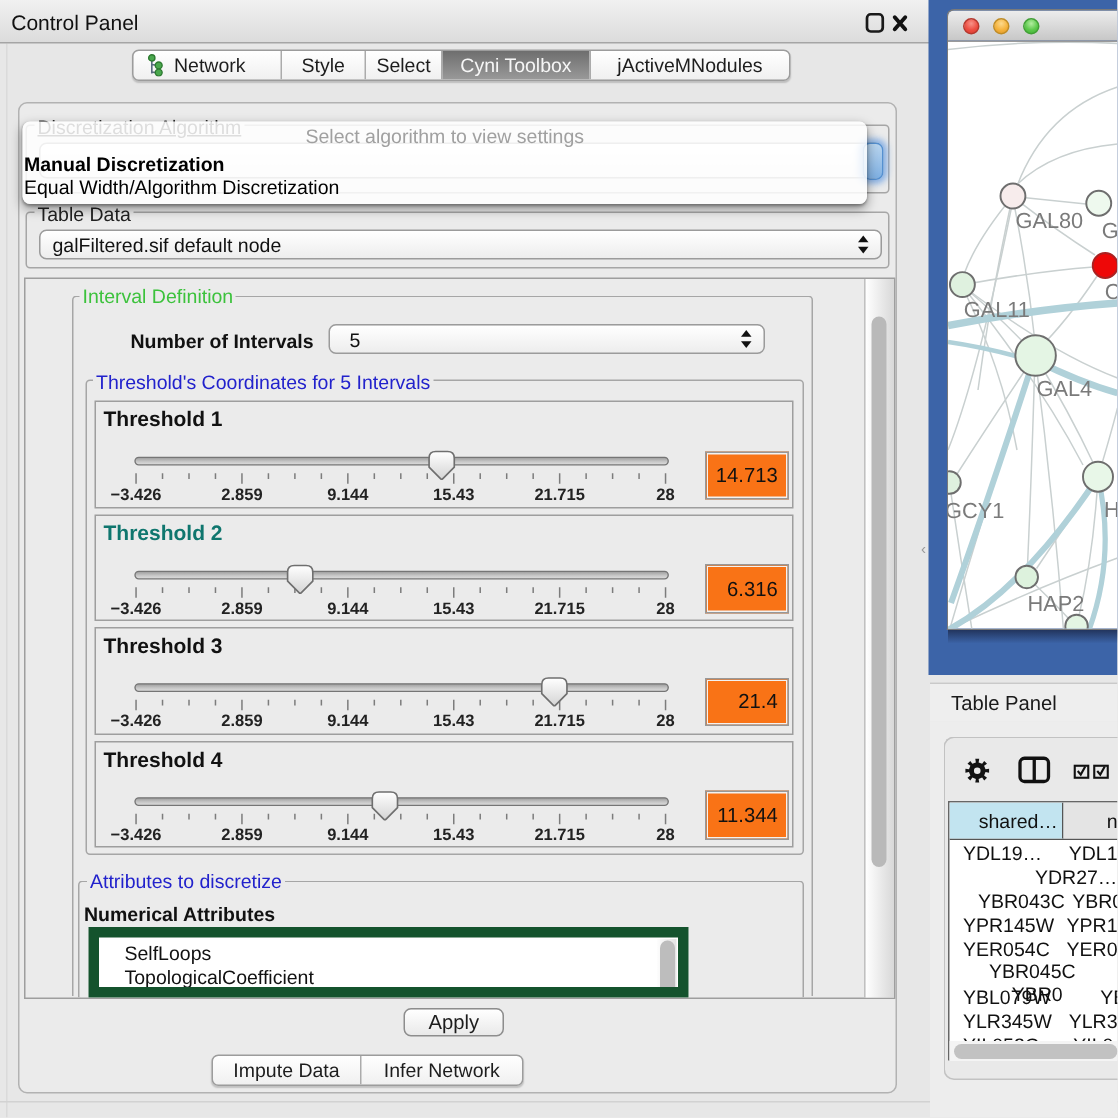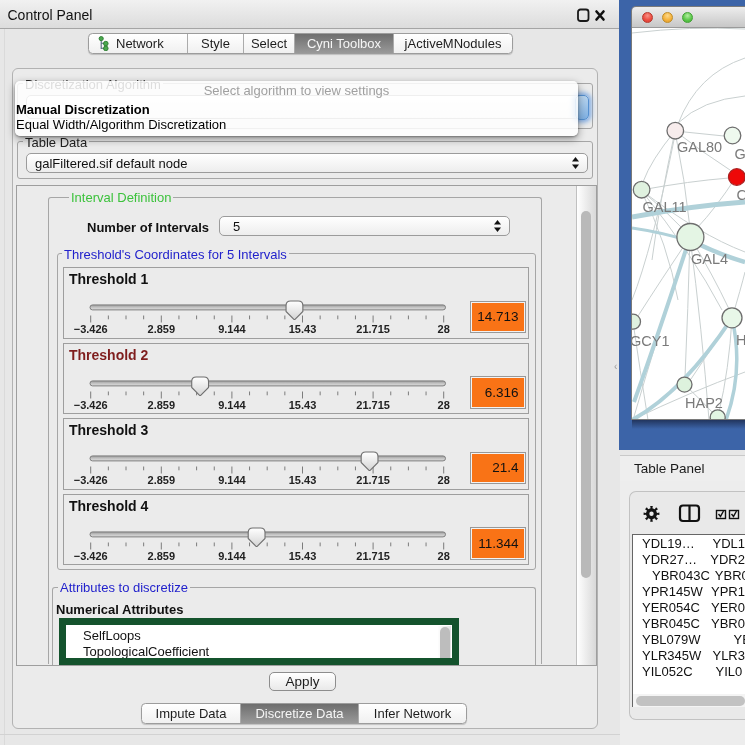--- a/index.html
+++ b/index.html
@@ -43,27 +43,27 @@
 <div class="abs seg" style="left:88px; top:33px; height:21px;">
   <span style="width:99px; justify-content:flex-start; padding-left:9px;"><svg width="14" height="15" viewBox="0 0 14 15" style="margin-right:4px;">
         <path d="M3.2 3 L3.2 13 M3.2 7 L6.8 7.6 M3.2 12 L6.8 12.6" stroke="#5a6b80" stroke-width="1.1" fill="none"></path>
         <circle cx="3.2" cy="2.6" r="2.1" fill="#4aa84e" stroke="#2d7a31" stroke-width="0.9"></circle>
         <circle cx="7.8" cy="7.6" r="2.3" fill="#4aa84e" stroke="#2d7a31" stroke-width="0.9"></circle>
         <circle cx="7.8" cy="12.4" r="2.3" fill="#4aa84e" stroke="#2d7a31" stroke-width="0.9"></circle>
       </svg>Network</span>
   <span style="width:56px;">Style</span>
   <span style="width:51px;">Select</span>
   <span class="sel" style="width:99px;">Cyni Toolbox</span>
-  <span style="width:118px;">jActiveMNodules</span>
+  <span style="width:132px;">jActiveMNodules</span>
 </div>
 
 <div class="abs tabpanel"></div>
 
 <div class="abs grp" style="left:17px; top:83px; width:576px; height:46px;"></div>
-<div class="abs grptitle" style="left:23px; top:77px; color:#2b2b2b;">Discretization Algorithm</div>
+<div class="abs grptitle" style="left:23px; top:77px; color:#2b2b2b;text-decoration:underline;">Discretization Algorithm</div>
 <div class="abs combo" style="left:26px; top:95px; width:562px; height:24px;"></div>
 <div class="abs" style="left:575px; top:95px; width:14px; height:25px; background:linear-gradient(#b9d5ef,#7fb0e2); border:1.5px solid #5590d0; border-radius:5px; box-shadow:0 0 4px 2.5px rgba(110,160,225,0.8);"></div>
 
 <div class="abs popup"></div>
 <div class="abs" style="left:0; top:83px; width:593px; text-align:center; font-size:13px; color:#a0a0a0; z-index:51;">Select algorithm to view settings</div>
 <div class="abs" style="left:16px; top:102px; font-size:13px; font-weight:bold; color:#000; z-index:51;">Manual Discretization</div>
 <div class="abs" style="left:16px; top:116.5px; font-size:13px; color:#000; z-index:51;">Equal Width/Algorithm Discretization</div>
 
 <div class="abs grp" style="left:17px; top:141px; width:576px; height:38px;"></div>
 <div class="abs grptitle" style="left:23px; top:135px; color:#222;">Table Data</div>
@@ -71,21 +71,21 @@
         <path d="M4.5 0.5 L8 5 H1 Z" fill="#111"></path>
         <path d="M4.5 12.5 L8 8 H1 Z" fill="#111"></path>
       </svg></span></div>
 
 <div class="abs" style="left:16px; top:185px; width:581px; height:481px; border:1px solid #9e9e9e; background:#ebebeb;"></div>
 
 <div class="abs" style="left:576px; top:186px; width:20px; height:479px; background:linear-gradient(90deg,#ffffff,#d8d8d8); border-left:1px solid #c0c0c0;"></div>
 <div class="abs" style="left:581px; top:211px; width:10px; height:367px; background:#b9b9b9; border-radius:5px;"></div>
 
 <div class="abs grp" style="left:48px; top:197px; width:494px; height:467px; border-bottom:none; border-bottom-left-radius:0; border-bottom-right-radius:0;"></div>
-<div class="abs grptitle" style="left:69px; top:190px; color:#3cc23c;">Interval Definition</div>
+<div class="abs grptitle" style="left:53px; top:190px; color:#3cc23c;">Interval Definition</div>
 <div class="abs" style="left:87px; top:220px; font-size:13px; font-weight:bold; color:#111;">Number of Intervals</div>
 <div class="abs combo" style="left:219px; top:216px; width:291px; height:20px; padding-left:13px;">5<span class="arr"><svg width="9" height="13" viewBox="0 0 9 13">
         <path d="M4.5 0.5 L8 5 H1 Z" fill="#111"></path>
         <path d="M4.5 12.5 L8 8 H1 Z" fill="#111"></path>
       </svg></span></div>
 
 <div class="abs grp" style="left:57px; top:253px; width:479px; height:317px;"></div>
 <div class="abs grptitle" style="left:62px; top:247px; color:#2222cc;">Threshold's Coordinates for 5 Intervals</div>
 
 <div id="thresholds">
@@ -130,21 +130,21 @@
     <path transform="translate(231.45160000000004,34)" d="M -8.4 4.5 Q -8.4 0 -3.9 0 L 3.9 0 Q 8.4 0 8.4 4.5 L 8.4 10.4 L 0.8 18.1 Q 0 18.9 -0.8 18.1 L -8.4 10.4 Z" fill="url(#tg1)" stroke="#6f6f6f" stroke-width="1.1"></path>
     <defs>
         <linearGradient id="tg1" x1="0" y1="0" x2="0" y2="1">
           <stop offset="0" stop-color="#ffffff"></stop>
           <stop offset="1" stop-color="#d4d4d4"></stop>
         </linearGradient>
       </defs>
   </svg>
   <div class="abs valbox" style="left:470px; top:300.5px; width:55.5px; height:32.5px;">14.713</div>
     <div class="abs thpanel" style="left:63px; top:342.6px; width:466px; height:71.5px;"></div>
-  <div class="abs" style="left:69px; top:346.6px; font-size:14px; font-weight:bold; color:#7f1d1d;">Threshold 2</div>
+  <div class="abs" style="left:69px; top:346.6px; font-size:14px; font-weight:bold; color:#0f766e;">Threshold 2</div>
   <svg class="abs" style="left:63px; top:342.6px;" width="466" height="71.5">
     <defs>
         <linearGradient id="trk2" x1="0" y1="0" x2="0" y2="1">
           <stop offset="0" stop-color="#9b9b9b"></stop>
           <stop offset="0.55" stop-color="#c6c6c6"></stop>
           <stop offset="1" stop-color="#dedede"></stop>
         </linearGradient>
       </defs>
     <rect x="27" y="37.9" width="355.5" height="5" rx="2.5" fill="url(#trk2)" stroke="#757575" stroke-width="0.9"></rect>
     <line x1="27.7" y1="48.5" x2="27.7" y2="55.5" stroke="#7c7c7c" stroke-width="1"></line>
@@ -285,21 +285,20 @@
 <div class="abs" style="left:59px; top:618px; width:400px; height:47px; background:#ffffff; border:7px solid #14532d; overflow:hidden;">
   <div style="font-size:13px; color:#111; padding:3px 0 0 17px; line-height:16.4px;">SelfLoops<br>TopologicalCoefficient<br>BetweennessCentrality</div>
   <div style="position:absolute; right:1px; top:1px; width:13px; height:45px; background:linear-gradient(90deg,#fdfdfd,#e3e3e3);"></div>
   <div style="position:absolute; right:2px; top:2px; width:10px; height:42px; background:#bdbdbd; border-radius:5px;"></div>
 </div>
 
 <div class="abs" style="left:269px; top:672px; width:67px; height:19px; background:linear-gradient(#ffffff,#e9e9e9); border:1px solid #8d8d8d; border-radius:5px; display:flex; align-items:center; justify-content:center; font-size:13.5px; color:#1c1c1c;">Apply</div>
 
 <div class="abs seg" style="left:141px; top:703px; height:21px;">
   <span style="width:99px;">Impute Data</span>
-  <span class="sel" style="width:118px;">Discretize Data</span>
   <span style="width:107px;">Infer Network</span>
 </div>
 
 <div class="abs" style="left:0; top:734px; width:745px; height:1px; background:#d2d2d2;"></div>
 
 <div class="abs" style="left:614px; top:361px; font-size:10px; color:#9a9a9a;">‹</div>
 
 <div class="abs" style="left:619px; top:0; width:126px; height:450px; background:#3c64a8;"></div>
 <div class="abs" style="left:631px; top:6px; width:114px; height:414px; border:1px solid #7a7a7a; border-right:none; border-radius:5px 0 0 0; overflow:hidden;">
   <div style="height:21px; background:linear-gradient(#ededed,#c7c7c7); border-bottom:1px solid #9a9a9a; position:relative;">
@@ -384,42 +383,46 @@
   <line x1="47.5" y1="1.5" x2="47.5" y2="17" stroke="#111" stroke-width="2.2"></line>
   <g stroke="#111" fill="none" stroke-width="1.4">
     <rect x="74.5" y="6.5" width="9" height="8"></rect>
     <path d="M76.5 10 l2 2.4 3-5.4"></path>
     <rect x="87.5" y="6.5" width="9" height="8"></rect>
     <path d="M89.5 10 l2 2.4 3-5.4"></path>
   </g>
 </svg>
 
 <div class="abs" style="left:632px; top:534px; width:113px; height:173px; background:#ffffff; border-left:1.5px solid #666; border-top:1.5px solid #666; overflow:hidden; font-size:13px; color:#111;">
+  <div style="display:flex; height:25px; border-bottom:1.5px solid #555;">
+    <div style="width:76px; background:#c2e4f0; border-right:1.5px solid #555; display:flex; align-items:center; justify-content:center; padding-left:17px;">shared…</div>
+    <div style="flex:1; background:#e4e4e4; display:flex; align-items:center; padding-left:29px;">n</div>
+  </div>
   <div id="rows">
       <div style="display:flex; height:16px; align-items:center;">
     <div style="width:77.5px; padding-left:9px;">YDL19…</div>
     <div style="flex:1; padding-left:5px;">YDL1</div>
       </div>
-      <div style="display:flex; height:16px; align-items:flex-end;">
+      <div style="display:flex; height:16px; align-items:flex-end;padding-left:48px;">
     <div style="width:77.5px; padding-left:9px;">YDR27…</div>
     <div style="flex:1; padding-left:5px;">YDR2</div>
       </div>
       <div style="display:flex; height:16px; align-items:center;">
     <div style="width:77.5px; padding-left:19px;">YBR043C</div>
     <div style="flex:1; padding-left:5px;">YBR0</div>
       </div>
       <div style="display:flex; height:16px; align-items:center;">
     <div style="width:77.5px; padding-left:9px;">YPR145W</div>
     <div style="flex:1; padding-left:5px;">YPR1</div>
       </div>
       <div style="display:flex; height:16px; align-items:center;">
     <div style="width:77.5px; padding-left:9px;">YER054C</div>
     <div style="flex:1; padding-left:5px;">YER0</div>
       </div>
-      <div style="display:flex; height:16px; align-items:center;">
+      <div style="display:flex; height:16px; align-items:center;flex-direction:column;">
     <div style="width:77.5px; padding-left:9px;">YBR045C</div>
     <div style="flex:1; padding-left:5px;">YBR0</div>
       </div>
       <div style="display:flex; height:16px; align-items:center;gap:28px;">
     <div style="width:77.5px; padding-left:9px;">YBL079W</div>
     <div style="flex:1; padding-left:5px;">YBL0</div>
       </div>
       <div style="display:flex; height:16px; align-items:center;">
     <div style="width:77.5px; padding-left:9px;">YLR345W</div>
     <div style="flex:1; padding-left:5px;">YLR3</div>

